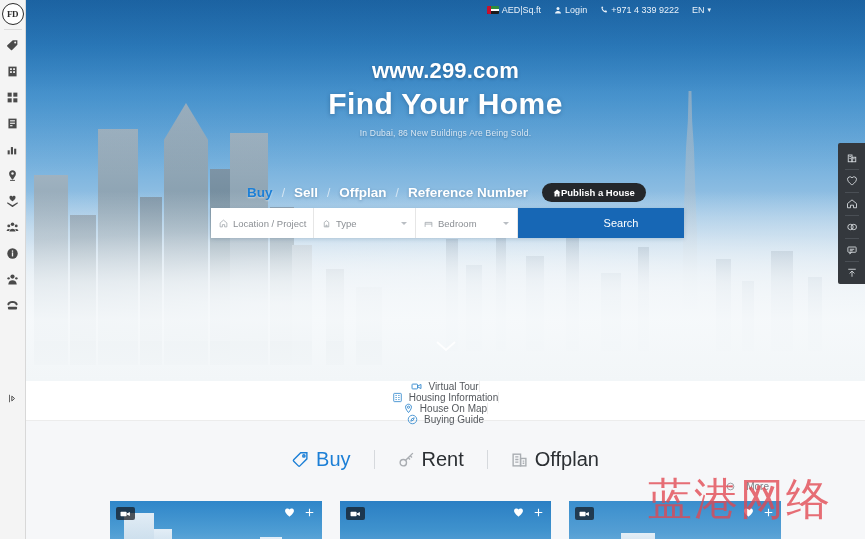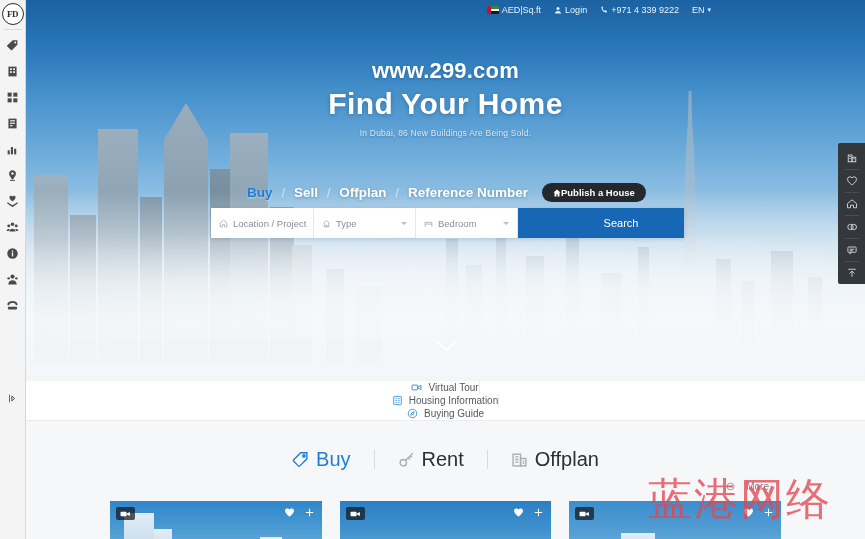--- a/index.html
+++ b/index.html
@@ -363,20 +363,27 @@
           <path d="M9.5 7.5l5-2.5v6l-5-2.5z"></path>
         </svg>
       <span>Virtual Tour</span>
     </div>
     <div class="feat">
       <svg viewBox="0 0 16 16" fill="none" stroke="currentColor" stroke-width="1.3">
           <rect x="2.5" y="2" width="11" height="12" rx="1"></rect>
           <path d="M5 5h2M9 5h2M5 8h2M9 8h2M5 11h2M9 11h2"></path>
         </svg>
       <span>Housing Information</span>
+    </div>
+    <div class="feat">
+      <svg viewBox="0 0 16 16" fill="none" stroke="currentColor" stroke-width="1.4">
+          <path d="M8 1.8c2.5 0 4.3 1.9 4.3 4.3 0 3-4.3 7.8-4.3 7.8S3.7 9.1 3.7 6.1C3.7 3.7 5.5 1.8 8 1.8z"></path>
+          <circle cx="8" cy="6.1" r="1.6"></circle>
+        </svg>
+      <span>House On Map</span>
     </div>
     <div class="feat">
       <svg viewBox="0 0 16 16" fill="none" stroke="currentColor" stroke-width="1.3">
           <circle cx="8" cy="8" r="6.2"></circle>
           <path d="M10.5 5.5 6.8 7 5.5 10.5 9.2 9z"></path>
         </svg>
       <span>Buying Guide</span>
     </div>
   </div>
 

